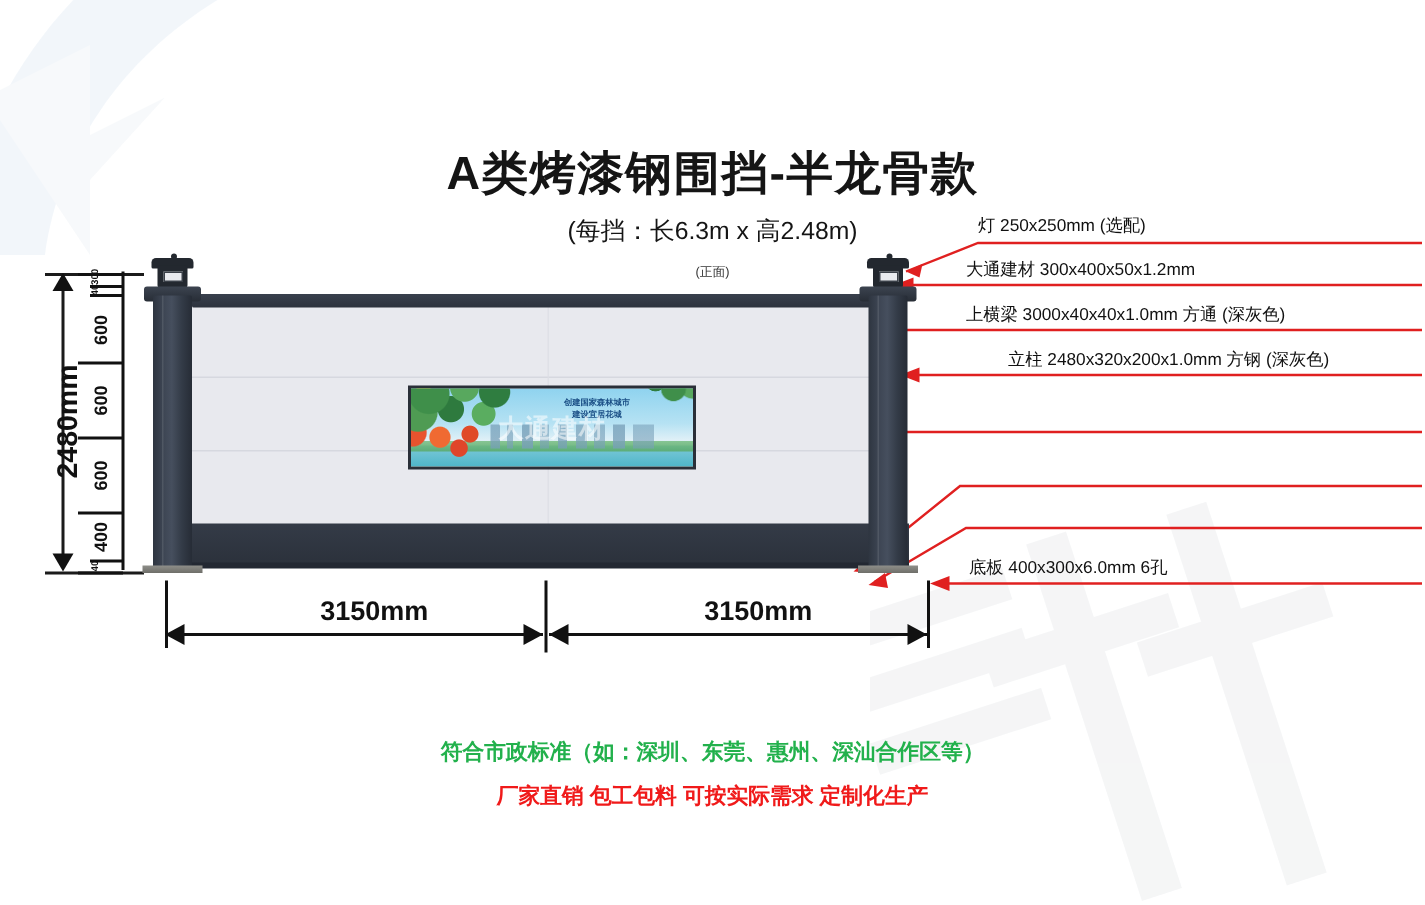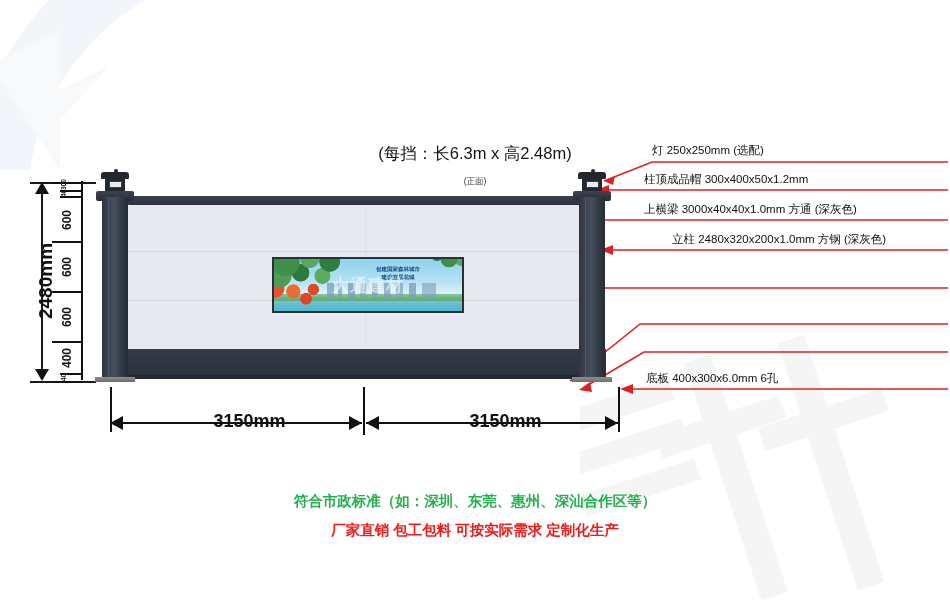--- a/index.html
+++ b/index.html
@@ -178,21 +178,21 @@
   .dimh .arrowline{
     position:absolute;left:0;right:0;top:27px;height:1.8px;background:#111;
   }
   .dimh .ar{
     position:absolute;top:21px;width:0;height:0;
     border-top:7px solid transparent;border-bottom:7px solid transparent;
   }
   .dimh .ar.l{left:0;border-right:13px solid #111;}
   .dimh .ar.r{right:0;border-left:13px solid #111;}
   .dimh .txt{
-    position:absolute;left:0;right:0;top:16px;text-align:center;
+    position:absolute;left:0;right:0;top:2px;text-align:center;
     font-size:18px;font-weight:bold;color:#111;white-space:nowrap;padding-left:27px;
   }
   .vext{position:absolute;width:1.6px;background:#111;}
 
   
   .annots{position:absolute;left:0;top:0;width:950px;height:603px;pointer-events:none;border-radius:17px;}
   .annot{
     position:absolute;font-size:11.5px;color:#111;white-space:nowrap;
     pointer-events:auto;
   }
@@ -219,20 +219,21 @@
       <rect x="10" y="20" width="120" height="22"></rect>
       <rect x="10" y="62" width="120" height="22"></rect>
       <rect x="10" y="104" width="120" height="22"></rect>
       <rect x="150" y="10" width="28" height="250"></rect>
       <rect x="100" y="70" width="130" height="24"></rect>
       <rect x="245" y="20" width="28" height="260"></rect>
       <rect x="200" y="95" width="130" height="24"></rect>
     </g>
   </svg>
 
+  <div class="title">A类烤漆钢围挡-半龙骨款</div>
   <div class="subtitle">(每挡：长6.3m x 高2.48m)</div>
   <div class="viewlabel">(正面)</div>
 
   <div class="dimv">
 
     <div class="extline" style="left:30px;top:19px;width:66px;height:1.6px;"></div>
     <div class="extline" style="left:30px;top:218px;width:66px;height:1.6px;"></div>
 
     <div class="extline" style="left:41px;top:24px;width:1.8px;height:190px;"></div>
     <div style="position:absolute;left:35px;top:19px;width:0;height:0;border-left:7px solid transparent;border-right:7px solid transparent;border-bottom:12px solid #111;"></div>
@@ -352,21 +353,21 @@
       <polygon points="569,381 580,371 582,382" fill="#e02020"></polygon>
 
       <polyline points="948,352 644,352 583,388" fill="none" stroke="#e02020" stroke-width="1.6"></polyline>
       <polygon points="579,390 590,382 592,392" fill="#e02020"></polygon>
 
       <line x1="948" y1="389" x2="624" y2="389" stroke="#e02020" stroke-width="1.6"></line>
       <polygon points="620,389 633,384 633,394" fill="#e02020"></polygon>
     </svg>
 
     <div class="annot" style="left:652px;top:143px;">灯 250x250mm (选配)</div>
-    <div class="annot" style="left:644px;top:172px;">柱顶成品帽 300x400x50x1.2mm</div>
+    <div class="annot" style="left:644px;top:172px;">大通建材 300x400x50x1.2mm</div>
     <div class="annot" style="left:644px;top:202px;">上横梁 3000x40x40x1.0mm 方通 (深灰色)</div>
     <div class="annot" style="left:644px;top:232px;margin-left:28px;">立柱 2480x320x200x1.0mm 方钢 (深灰色)</div>
     <div class="annot" style="left:646px;top:371px;">底板 400x300x6.0mm  6孔</div>
   </div>
 
   <div class="note note-green">符合市政标准（如：深圳、东莞、惠州、深汕合作区等）</div>
   <div class="note note-red">厂家直销 包工包料 可按实际需求 定制化生产</div>
 
 </div>
 

